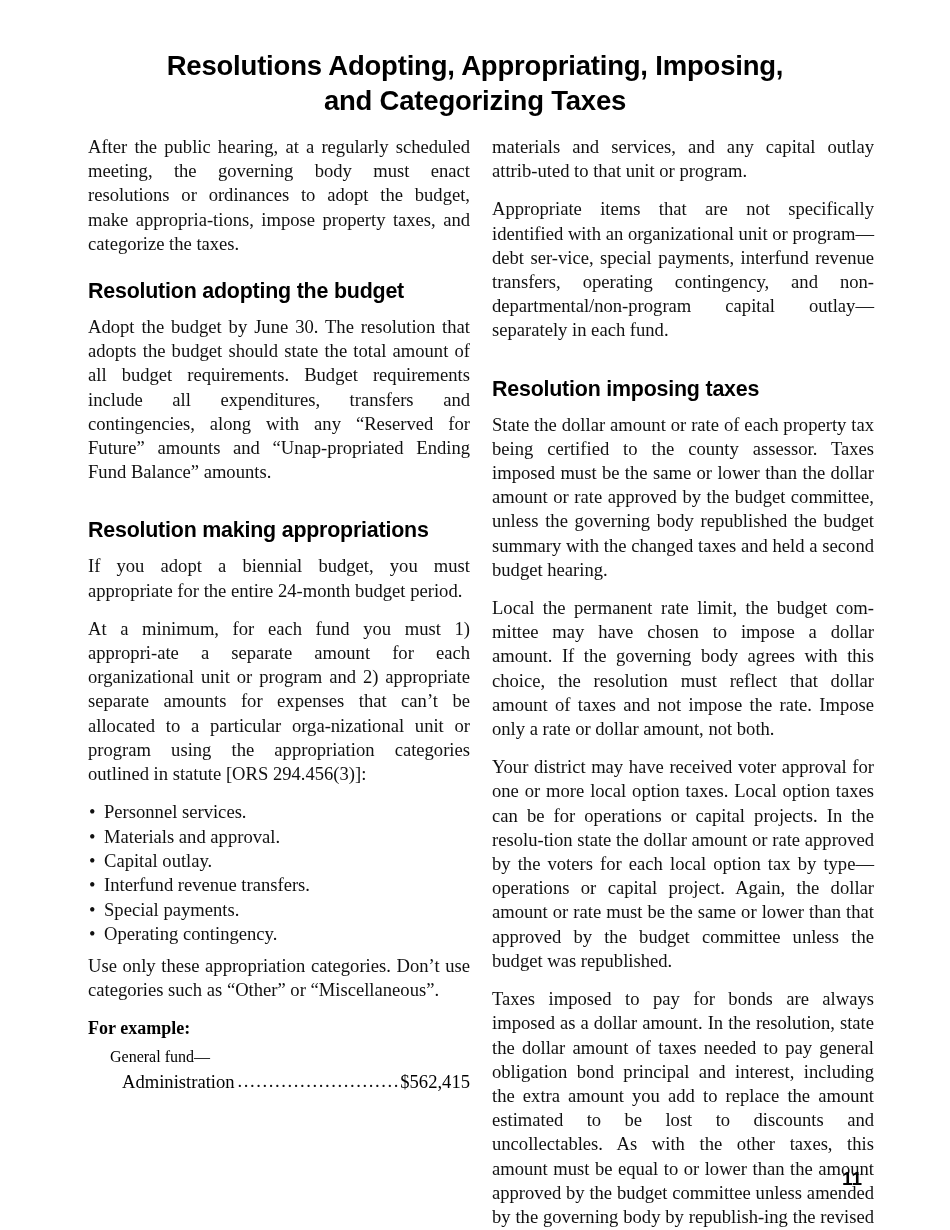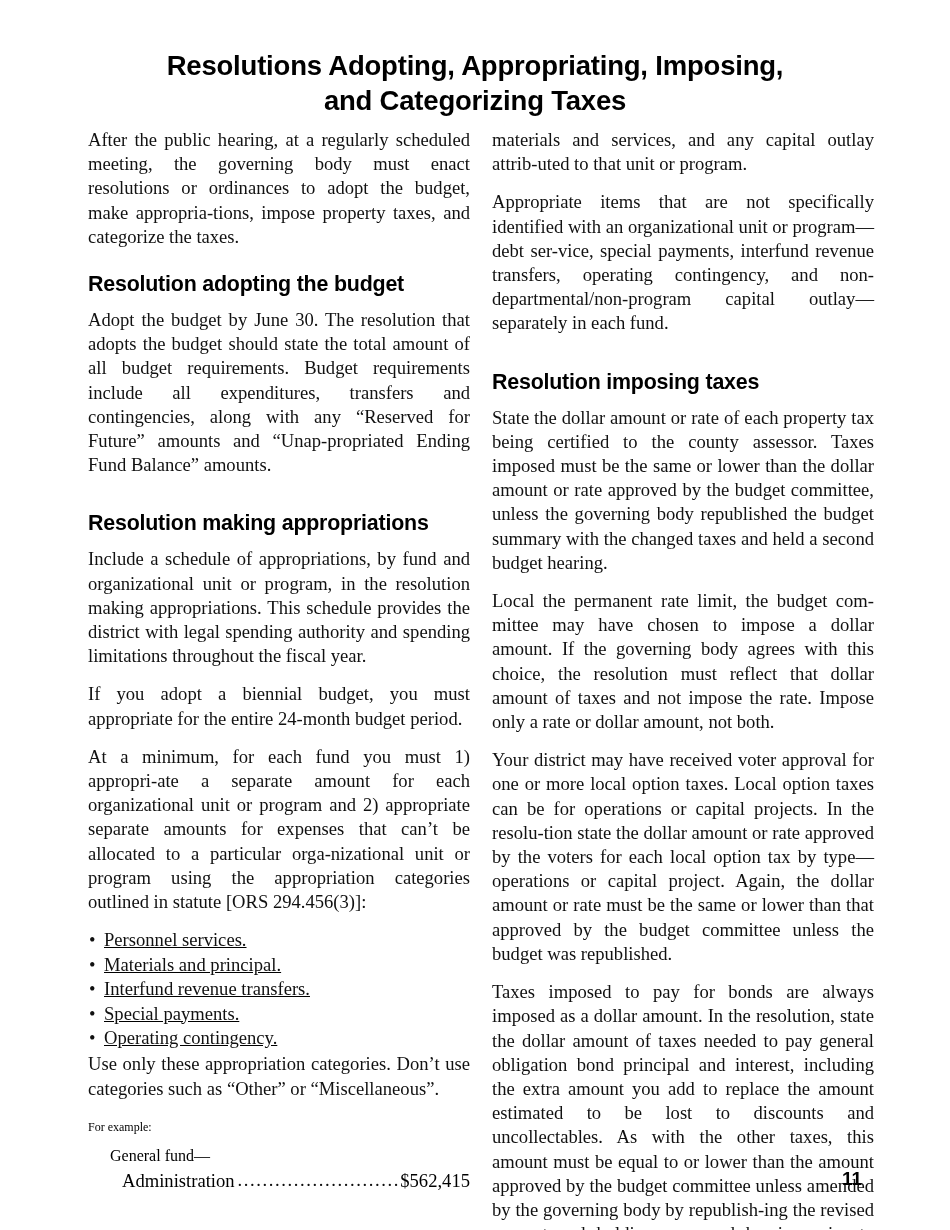--- a/index.html
+++ b/index.html
@@ -50,21 +50,21 @@
   }
   .col {
     width: 382px;
     box-sizing: border-box;
   }
   .col-left  { position: absolute; left: 0px;   top: 0; }
   .col-right { position: absolute; left: 404px; top: 0; }
 
   
   p.body {
-    margin: 0 0 14px 0;
+    margin: 7px 0 14px 0;
     font-family: "Liberation Serif", serif;
     font-size: 18.6px;
     line-height: 24.2px;
     text-align: justify;
     text-justify: inter-word;
     hyphens: manual;
     color: #111;
   }
 
   b, strong { font-weight: normal; }
@@ -79,42 +79,41 @@
     margin: 33px 0 11px 0;
     color: #000;
   }
   h2.section.first { margin-top: 22px; }
 
   
   ul.bullets {
     list-style: none;
     margin: 0 0 2px 0;
     padding: 0;
-    text-decoration: underline;
   }
   ul.bullets li {
     font-family: "Liberation Serif", serif;
     font-size: 18.6px;
     line-height: 24.4px;
     padding-left: 16px;
     position: relative;
     color: #111;
   }
   ul.bullets li::before {
     content: "\2022";
     position: absolute;
     left: 1px;
     top: 0;
   }
 
   
   .example-label {
     font-family: "Liberation Serif", serif;
-    font-weight: normal;
-    font-size: 12px;
+    font-weight: bold;
+    font-size: 18px;
     line-height: 24px;
     margin: 0 0 4px 0;
   }
   .fund-name {
     font-family: "Liberation Serif", serif;
     font-size: 16px;
     line-height: 25px;
     padding-left: 22px;
   }
   .ledger {
@@ -173,29 +172,29 @@
     <div class="col col-left">
 
       <p class="body">After the public hearing, at a regularly scheduled meeting, the governing body must enact resolutions or ordinances to adopt the budget, make appropria-tions, impose property taxes, and categorize the taxes.</p>
 
       <h2 class="section first">Resolution adopting the budget</h2>
 
       <p class="body">Adopt the budget by June 30. The resolution that adopts the budget should state the total amount of all budget requirements. Budget requirements include all expenditures, transfers and contingencies, along with any “Reserved for Future” amounts and “Unap-propriated Ending Fund Balance” amounts.</p>
 
       <h2 class="section">Resolution making appropriations</h2>
 
-      <p class="body">Include a schedule of appropriations, by fund and organizational unit or program, in the resolution making appropriations. This schedule provides the district with legal spending authority and spending limitations throughout the fiscal year.</p>
 
       <p class="body">If you adopt a biennial budget, you must appropriate for the entire 24-month budget period.</p>
 
       <p class="body">At a minimum, for each fund you must 1) appropri-ate a separate amount for each organizational unit or program and 2) appropriate separate amounts for expenses that can’t be allocated to a particular orga-nizational unit or program using the appropriation categories outlined in statute [ORS 294.456(3)]:</p>
 
       <ul class="bullets">
         <li>Personnel services.</li>
-        <li>Materials and principal.</li>
+        <li>Materials and approval.</li>
+        <li>Capital outlay.</li>
         <li>Interfund revenue transfers.</li>
         <li>Special payments.</li>
         <li>Operating contingency.</li>
       </ul>
 
       <p class="body">Use only these appropriation categories. Don’t use categories such as “Other” or “Miscellaneous”.</p>
 
       <div class="example-label">For example:</div>
 
       <div class="fund-name">General fund—</div>

